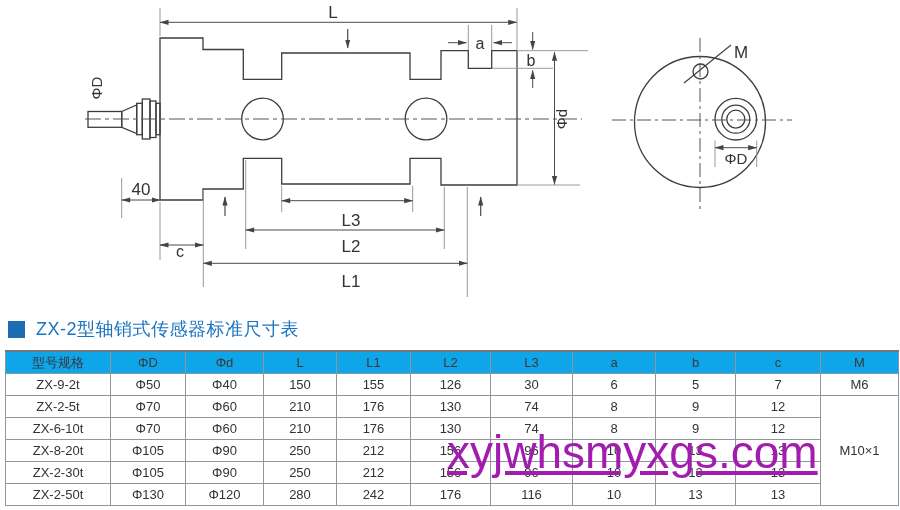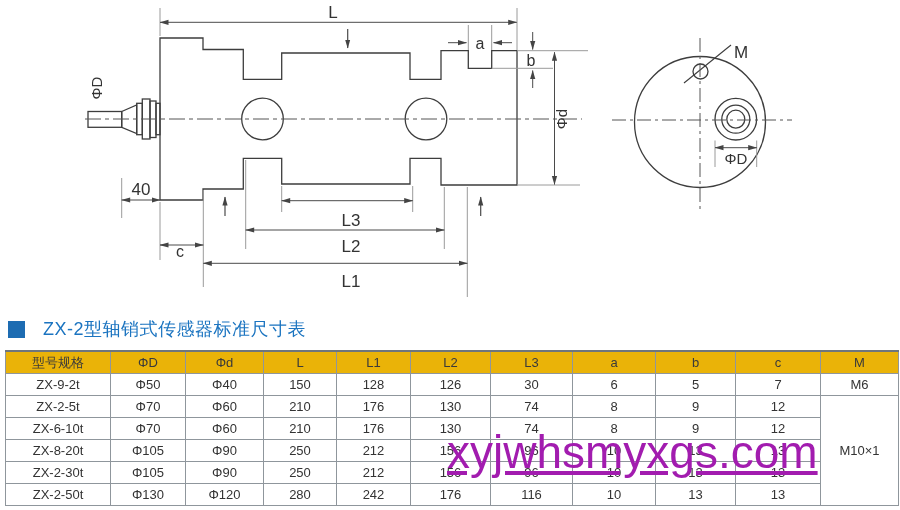--- a/index.html
+++ b/index.html
@@ -2,34 +2,34 @@
 <html><head>
 <meta charset="utf-8">
 <style>
   html,body{margin:0;padding:0;background:#ffffff;}
   .stage{
     position:relative;width:900px;height:510px;background:#ffffff;overflow:hidden;
     font-family:"Liberation Sans", sans-serif;color:#333;
   }
   .drawing{position:absolute;left:0;top:0;}
   .section-title{
-    position:absolute;left:8px;top:317px;display:flex;align-items:center;gap:18px;
+    position:absolute;left:8px;top:317px;display:flex;align-items:center;gap:11px;
     font-size:18px;color:#1b74c0;letter-spacing:0.5px;
   }
   .title-square{width:17px;height:17px;background:#1d6cb2;display:inline-block;}
   .spec-table{
     position:absolute;left:5px;top:350px;width:893px;
     border-collapse:collapse;table-layout:fixed;
     font-size:13px;color:#333;
   }
   .spec-table th,.spec-table td{
     border:1px solid #8f969c;height:21px;text-align:center;vertical-align:middle;
     padding:0;font-weight:400;overflow:hidden;white-space:nowrap;
   }
-  .spec-table thead th{background:#eab308;color:#3a3a3a;border-top:2px solid #6f767c;}
+  .spec-table thead th{background:#0ea5e9;color:#3a3a3a;border-top:2px solid #6f767c;}
   .spec-table td{background:#ffffff;}
   .watermark{
     position:absolute;left:447px;top:429px;z-index:5;
     font-size:46px;color:#a21caf;line-height:1.0;letter-spacing:0px;
     pointer-events:none;white-space:nowrap;text-decoration:underline;
   }
   svg text{font-family:"Liberation Sans", sans-serif;fill:#333;}
 </style>
 </head>
 <body>
@@ -168,21 +168,21 @@
         <th>c</th>
         <th>M</th>
       </tr>
     </thead>
     <tbody>
       <tr>
         <td>ZX-9-2t</td>
         <td>Φ50</td>
         <td>Φ40</td>
         <td>150</td>
-        <td>128</td>
+        <td>155</td>
         <td>126</td>
         <td>30</td>
         <td>6</td>
         <td>5</td>
         <td>7</td>
         <td>M6</td>
       </tr>
       <tr>
         <td>ZX-2-5t</td>
         <td>Φ70</td>

